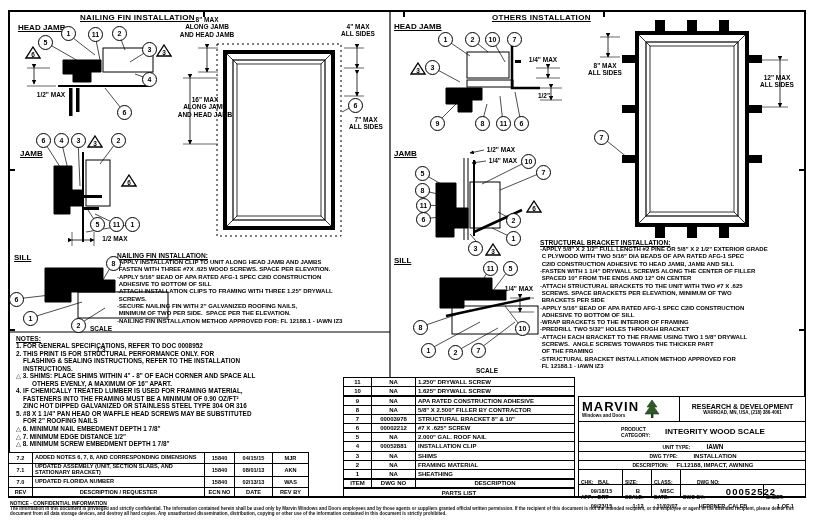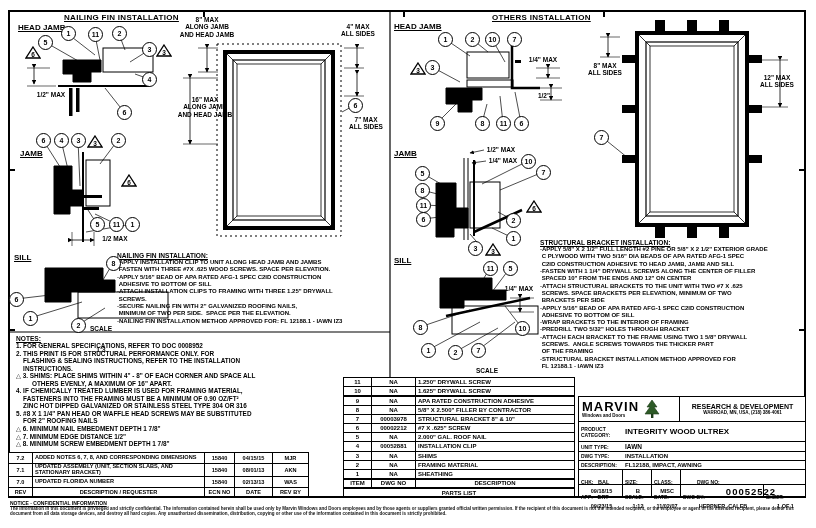--- a/index.html
+++ b/index.html
@@ -27,21 +27,21 @@
   table.dtable td { border:1px solid #000; font-size:6px; font-weight:bold; padding:0 2px; overflow:hidden; white-space:nowrap; }
   table.ptable td { height:9.2px; }
   table.ptable td.c1, table.ptable td.c2 { text-align:center; }
   table.ptable tr.sep td { border-top:2.5px solid #000; }
   table.ptable tr.hdr td, table.ptable tr.ftr td { text-align:center; border-top:2px solid #000; }
   table.rtable td { height:11px; font-size:5.6px; }
   table.rtable td.rc { text-align:center; }
   table.rtable td.desc { white-space:normal; line-height:1.05; }
   table.rtable tr.hdr td { text-align:center; border-top:1.5px solid #000; height:9px; }
   .tb { position:absolute; z-index:2; left:578px; top:396px; width:228px; height:101px; border:1.5px solid #000; background:#fff; }
-  .tb .row { display:flex; border-top:1px solid #000; }
+  .tb .row { display:flex; border-top:1px solid #000;justify-content:center; }
   .tb .row:first-child { border-top:none; }
   .tb .cell { border-left:1px solid #000; }
   .tb .cell:first-child { border-left:none; }
   .lab { font-size:5px; font-weight:bold; }
   .val { font-weight:bold; }
   .brand { font-size:13px; font-weight:bold; letter-spacing:1px; line-height:1; }
   .brandsub { font-size:4.5px; font-weight:bold; }
   .dept { font-size:7px; font-weight:bold; text-align:center; }
   .addr { font-size:4.5px; font-weight:bold; text-align:center; }
   .notice { position:absolute; z-index:2; left:10px; top:500px; width:798px; }
@@ -247,21 +247,21 @@
         <line x1="600" y1="37" x2="620" y2="37" stroke-width="0.6"></line>
         <line x1="600" y1="57" x2="620" y2="57" stroke-width="0.6"></line>
         <line x1="780" y1="60" x2="780" y2="107" marker-start="url(#ah)" marker-end="url(#ah)"></line>
         <line x1="762" y1="60" x2="788" y2="60" stroke-width="0.6"></line>
         <line x1="762" y1="107" x2="788" y2="107" stroke-width="0.6"></line>
         <line x1="602" y1="137" x2="628" y2="158" stroke-width="0.7"></line>
       </g>
     </g>
   </svg>
 
-  <div class="title" style="left:64px;top:13px">NAILING FIN INSTALLATION</div>
+  <div class="title" style="left:80px;top:13px">NAILING FIN INSTALLATION</div>
   <div class="title" style="left:492px;top:13px">OTHERS INSTALLATION</div>
 
   <div class="seclbl" style="left:18px;top:23px">HEAD JAMB</div>
   <div class="seclbl" style="left:20px;top:149px">JAMB</div>
   <div class="seclbl" style="left:14px;top:253px">SILL</div>
   <div class="seclbl" style="left:394px;top:22px">HEAD JAMB</div>
   <div class="seclbl" style="left:394px;top:149px">JAMB</div>
   <div class="seclbl" style="left:394px;top:256px">SILL</div>
 
   <div class="dim" style="left:84px;top:310px;width:34px">
@@ -554,21 +554,21 @@
         </svg>
       </div>
       <div class="cell" style="flex:1;display:flex;flex-direction:column;justify-content:center">
         <div class="dept">RESEARCH &amp; DEVELOPMENT</div>
         <div class="addr">WARROAD, MN, USA, (218) 386-4061</div>
       </div>
     </div>
     <div class="row" style="height:20px;align-items:center">
       <div class="lab" style="width:46px;padding-left:2px;white-space:pre-wrap">PRODUCT
 CATEGORY:</div>
-      <div class="val" style="font-size:8px">INTEGRITY WOOD ULTREX</div>
+      <div class="val" style="font-size:8px">INTEGRITY WOOD SCALE</div>
     </div>
     <div class="row" style="height:10px;align-items:center">
       <div class="lab" style="width:46px;padding-left:2px">UNIT TYPE:</div>
       <div class="val" style="font-size:6.5px">IAWN</div>
     </div>
     <div class="row" style="height:9px;align-items:center">
       <div class="lab" style="width:46px;padding-left:2px">DWG TYPE:</div>
       <div class="val" style="font-size:6px">INSTALLATION</div>
     </div>
     <div class="row" style="height:9px;align-items:center">

